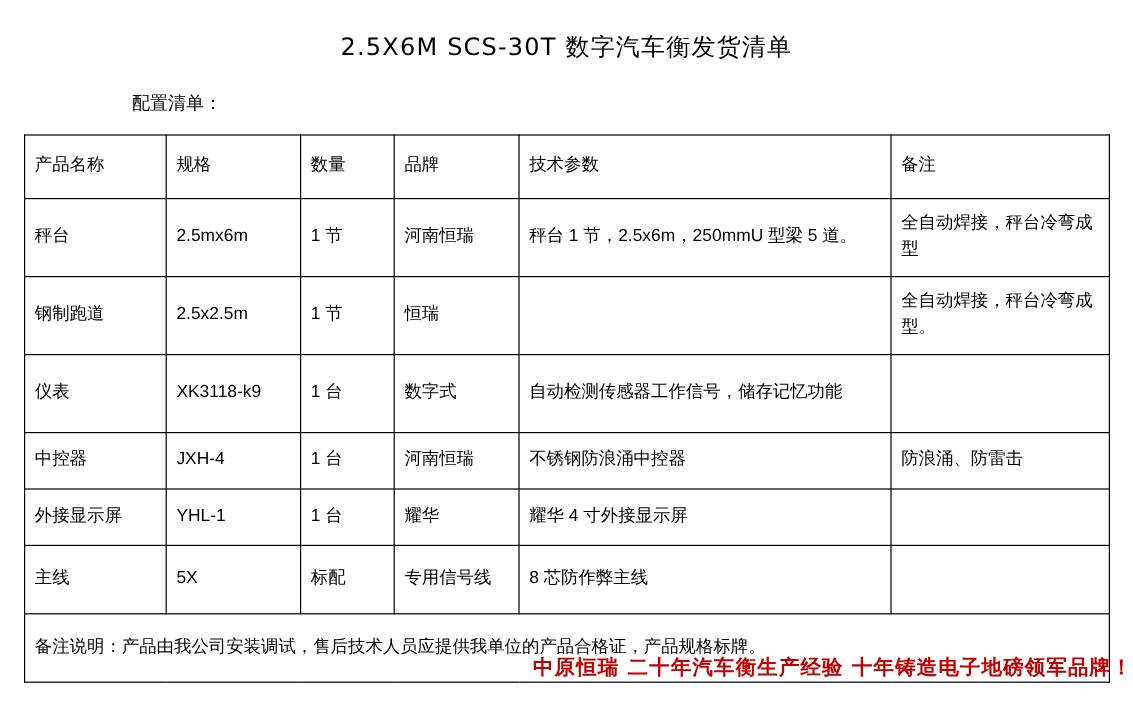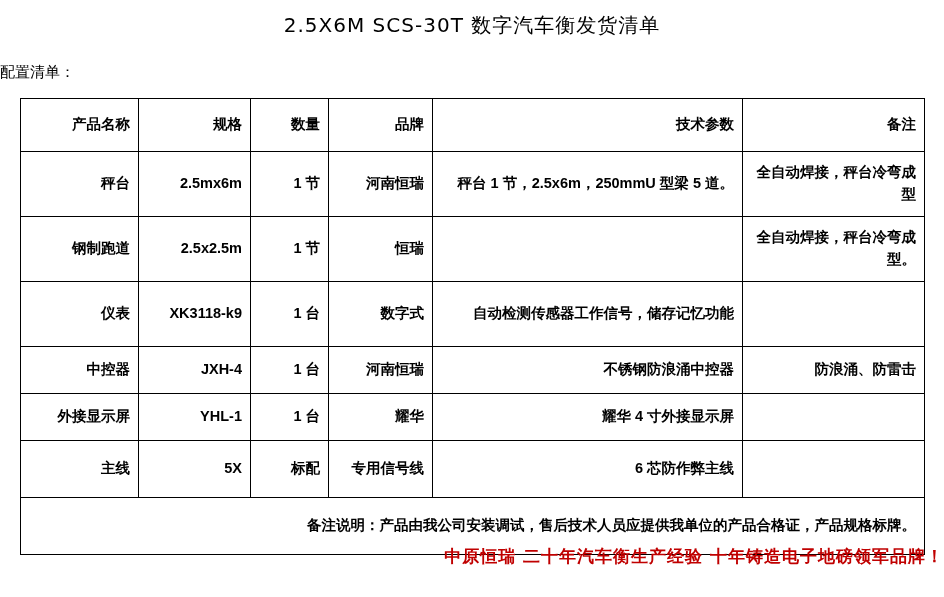--- a/index.html
+++ b/index.html
@@ -17,43 +17,44 @@
   .page {
     position: relative;
     width: 944px;
     height: 597px;
     box-sizing: border-box;
   }
   .doc-title {
     text-align: center;
     font-size: 20px;
     letter-spacing: 1px;
-    padding-top: 12px;
+    padding-top: 26px;
     font-weight: normal;
     font-family: "DejaVu Sans", "Liberation Sans", sans-serif;
   }
   .subtitle {
     margin-top: 24px;
+    margin-left: 110px;
     font-size: 15px;
   }
   .table-wrap {
     margin-top: 16px;
     margin-left: 20px;
     margin-right: 20px;
   }
   table.spec {
     border-collapse: collapse;
     width: 904px;
     table-layout: fixed;
   }
   table.spec td, table.spec th {
     border: 1px solid #000000;
     font-size: 14.5px;
-    font-weight: bold;
-    text-align: right;
+    font-weight: normal;
+    text-align: left;
     vertical-align: middle;
     padding: 6px 8px;
     line-height: 1.5;
   }
   table.spec th {
     height: 40px;
   }
   col.c0 { width: 118px; }
   col.c1 { width: 112px; }
   col.c2 { width: 78px; }
@@ -150,21 +151,21 @@
           <td>1 台</td>
           <td>耀华</td>
           <td>耀华 4 寸外接显示屏</td>
           <td></td>
         </tr>
         <tr class="r-mid">
           <td>主线</td>
           <td>5X</td>
           <td>标配</td>
           <td>专用信号线</td>
-          <td>6 芯防作弊主线</td>
+          <td>8 芯防作弊主线</td>
           <td></td>
         </tr>
         <tr>
           <td class="note-row" colspan="6">备注说明：产品由我公司安装调试，售后技术人员应提供我单位的产品合格证，产品规格标牌。</td>
         </tr>
       </tbody>
     </table>
   </div>
 
   <div class="footer">中原恒瑞 二十年汽车衡生产经验 十年铸造电子地磅领军品牌！</div>

